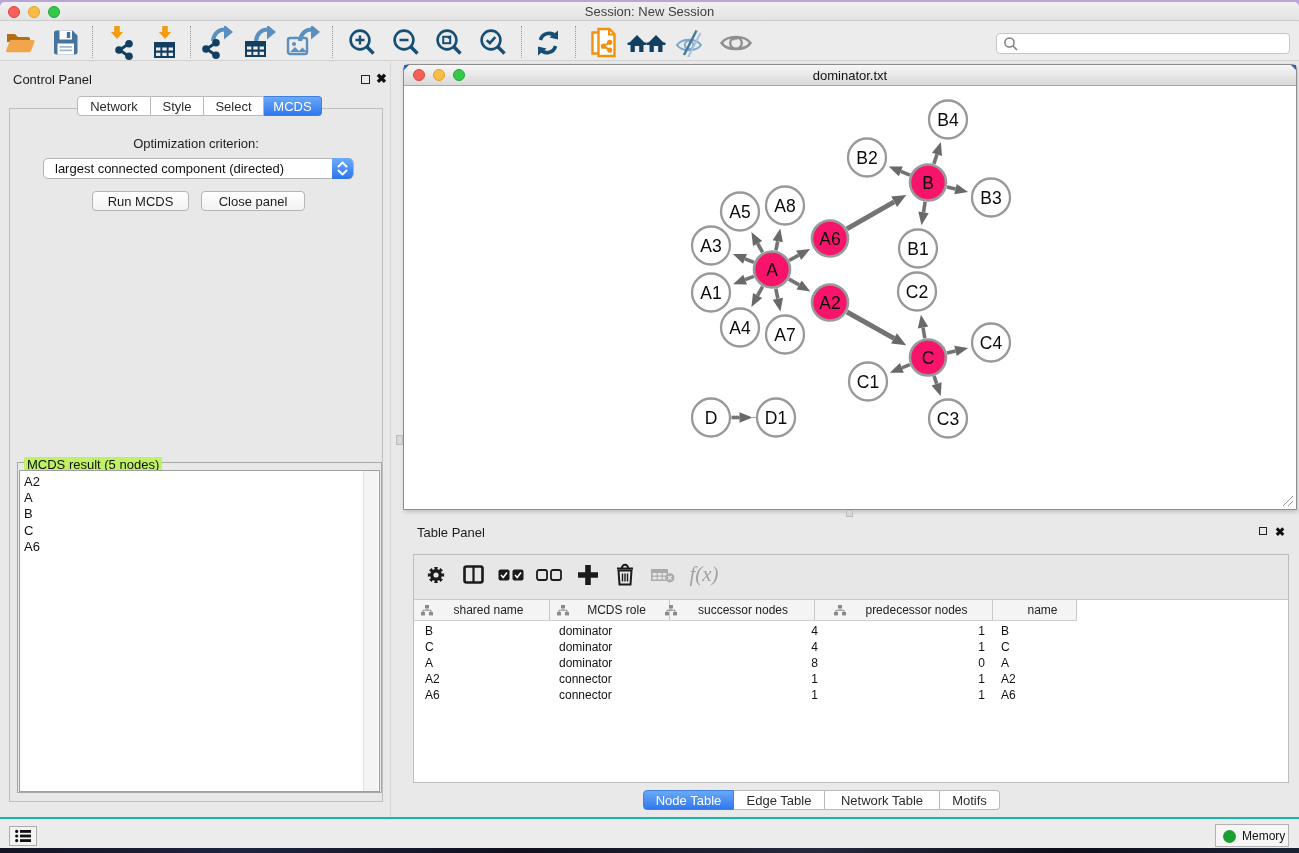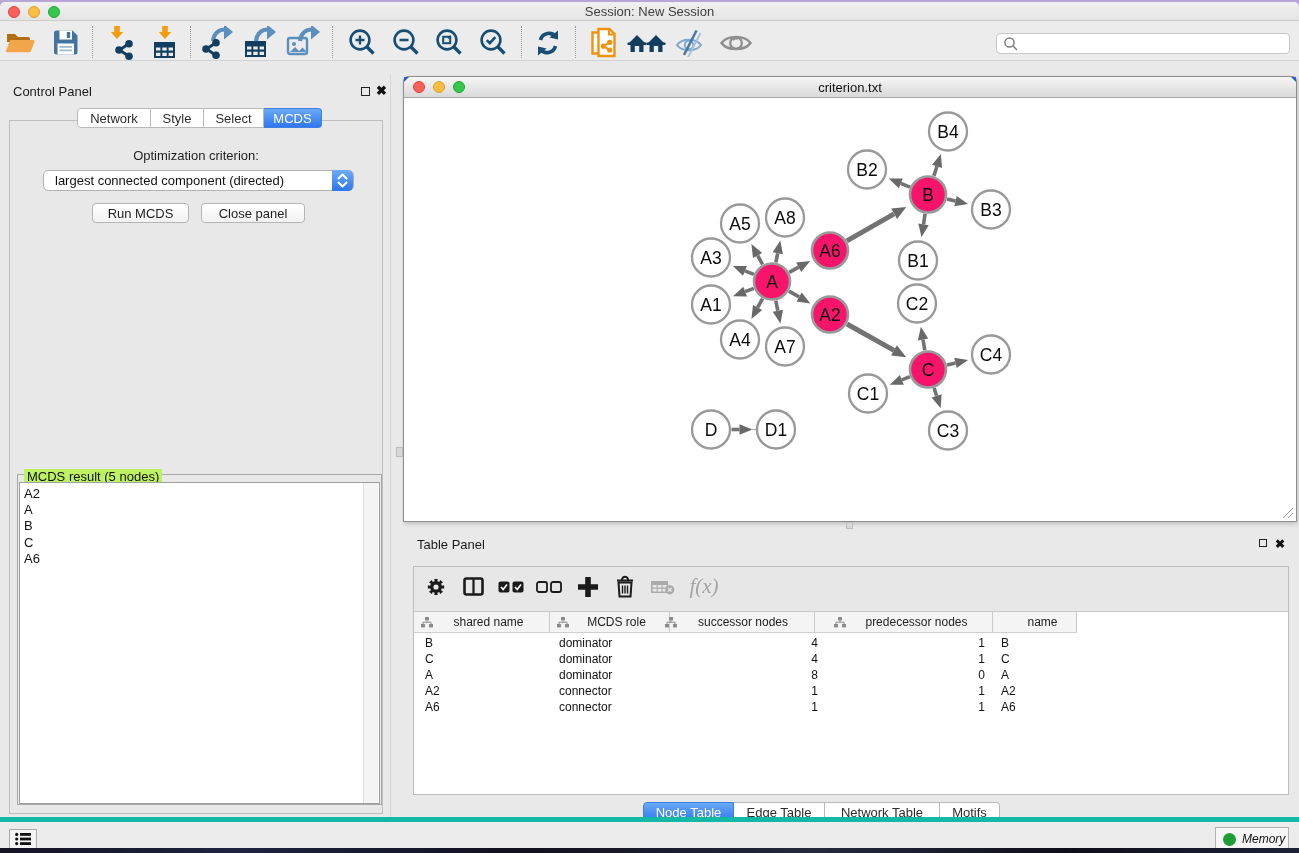--- a/index.html
+++ b/index.html
@@ -16,21 +16,21 @@
 #titlebar .t1 { left:8px;  background:#f7615a; border:0.5px solid #e0443e; }
 #titlebar .t2 { left:28px; background:#f9bd46; border:0.5px solid #dfa023; }
 #titlebar .t3 { left:48px; background:#35c94c; border:0.5px solid #24a339; }
 #apptitle { left:0; top:0; width:1299px; height:20px; text-align:center; line-height:20px; font-size:13px; color:#3e3e3e; }
 
 #toolbar { z-index:2; left:0; top:20px; width:1299px; height:39px; background:#ececec; border-bottom:1px solid #d2d2d2; }
 .tsep { position:absolute; top:4px; height:32px; width:0; border-left:1px dotted #9a9a9a; }
 .ticon { position:absolute; top:1px; height:39px; display:flex; align-items:center; justify-content:center; }
 #searchbox { left:996px; top:11px; width:294px; height:21px; background:#fff; border:1px solid #c6c6c6; border-radius:4px; }
 
-#content { left:0; top:60px; width:1140px; height:755px; background:#e9e9e9;margin-top:12px; }
+#content { left:0; top:60px; width:1140px; height:755px; background:#e9e9e9; }
 
 #cp-title { left:13px; top:10px; font-size:13px; color:#1c1c1c; }
 #cp-max { left:361px; top:13px; width:9px; height:9px; border:1.5px solid #222; }
 #cp-close { left:376px; top:9px; font-size:13px; color:#111; font-weight:bold; }
 #cp-border { left:390px; top:0; width:1px; height:755px; background:#d6d6d6; }
 
 .seg { position:absolute; display:flex; font-size:13px; color:#2c2c2c; }
 .seg > div { background:#fff; border:1px solid #b9b9b9; border-left:none; height:20px; line-height:19px; text-align:center; }
 .seg > div:first-child { border-left:1px solid #b9b9b9; border-radius:4px 0 0 4px; }
 .seg > div:last-child { border-radius:0 4px 4px 0; }
@@ -72,21 +72,21 @@
 #thead { position:absolute; left:0; top:45px; width:663px; height:21px; background:#f4f4f4; border-bottom:1px solid #cfcfcf; font-size:12px; color:#222; }
 #thead .col { position:absolute; top:0; height:20px; line-height:20px; border-right:1px solid #c9c9c9; text-align:center; }
 #thead svg { position:absolute; left:7px; top:5px; }
 #tbody { position:absolute; left:0; top:67.5px; width:874px; font-size:12px; color:#111; }
 #tbody .row { position:absolute; height:16px; line-height:16px; width:874px; }
 #tbody .c { position:absolute; }
 
 #bot-tabs { left:643px; top:728px; }
 #bot-tabs .b1{width:91px}#bot-tabs .b2{width:91px}#bot-tabs .b3{width:115px}#bot-tabs .b4{width:60px}
 
-#statusbar { left:0; top:815px; width:1299px; height:31px; background:#ececec; border-top:5px solid #14b8a6;font-style:italic; }
+#statusbar { left:0; top:815px; width:1299px; height:31px; background:#ececec; border-top:2px solid #14b8a6; }
 #hamb { position:absolute; left:9px; top:7px; width:28px; height:20px; background:#f4f4f4; border:1px solid #ababab; display:flex; align-items:center; justify-content:center; }
 #membtn { position:absolute; left:1215px; top:5px; width:74px; height:23px; background:#f6f6f6; border:1px solid #b2b2b2; font-size:12px; color:#111; }
 #membtn .dot { position:absolute; left:7px; top:5px; width:13px; height:13px; border-radius:50%; background:#1d9e33; }
 #membtn .lbl { position:absolute; left:26px; top:0; line-height:22px; }
 .grabber { position:absolute; width:7px; height:7px; background:#d8d8d8; border:1px solid #bdbdbd; }
 </style>
 </head>
 <body>
 <div id="desk" class="abs"></div>
 <div id="app" class="abs">
@@ -296,21 +296,21 @@
           <div class="it">C</div>
           <div class="it">A6</div>
         </div>
     </div>
     <div id="iw" class="abs">
       <div id="iw-tb">
           <div class="tl t1"></div>
           <div class="tl t2"></div>
           <div class="tl t3"></div>
         </div>
-      <div id="iw-title">criterion.txt</div>
+      <div id="iw-title">dominator.txt</div>
       <div class="bluecorner" style="left:0;top:0;border-width:5px 5px 0 0;border-color:#2a5fd0 transparent transparent transparent;"></div>
       <div class="bluecorner" style="right:0;top:0;border-width:0 5px 5px 0;border-color:transparent #2a5fd0 transparent transparent;"></div>
       <svg class="graph" width="894" height="424" viewBox="0 0 894 424">
           <line x1="358.6" y1="169.4" x2="353.6" y2="160.5" stroke="#737373" stroke-width="3.6"></line>
           <polygon points="347.4,149.1 358.2,157.9 349.0,163.0" fill="#696969"></polygon>
           <line x1="371.9" y1="167.4" x2="373.7" y2="158.3" stroke="#737373" stroke-width="3.6"></line>
           <polygon points="376.3,145.5 378.9,159.3 368.6,157.2" fill="#696969"></polygon>
           <line x1="349.9" y1="179.4" x2="341.0" y2="175.9" stroke="#737373" stroke-width="3.6"></line>
           <polygon points="328.9,171.1 342.9,171.0 339.0,180.7" fill="#696969"></polygon>
           <line x1="349.8" y1="193.4" x2="341.2" y2="196.6" stroke="#737373" stroke-width="3.6"></line>

